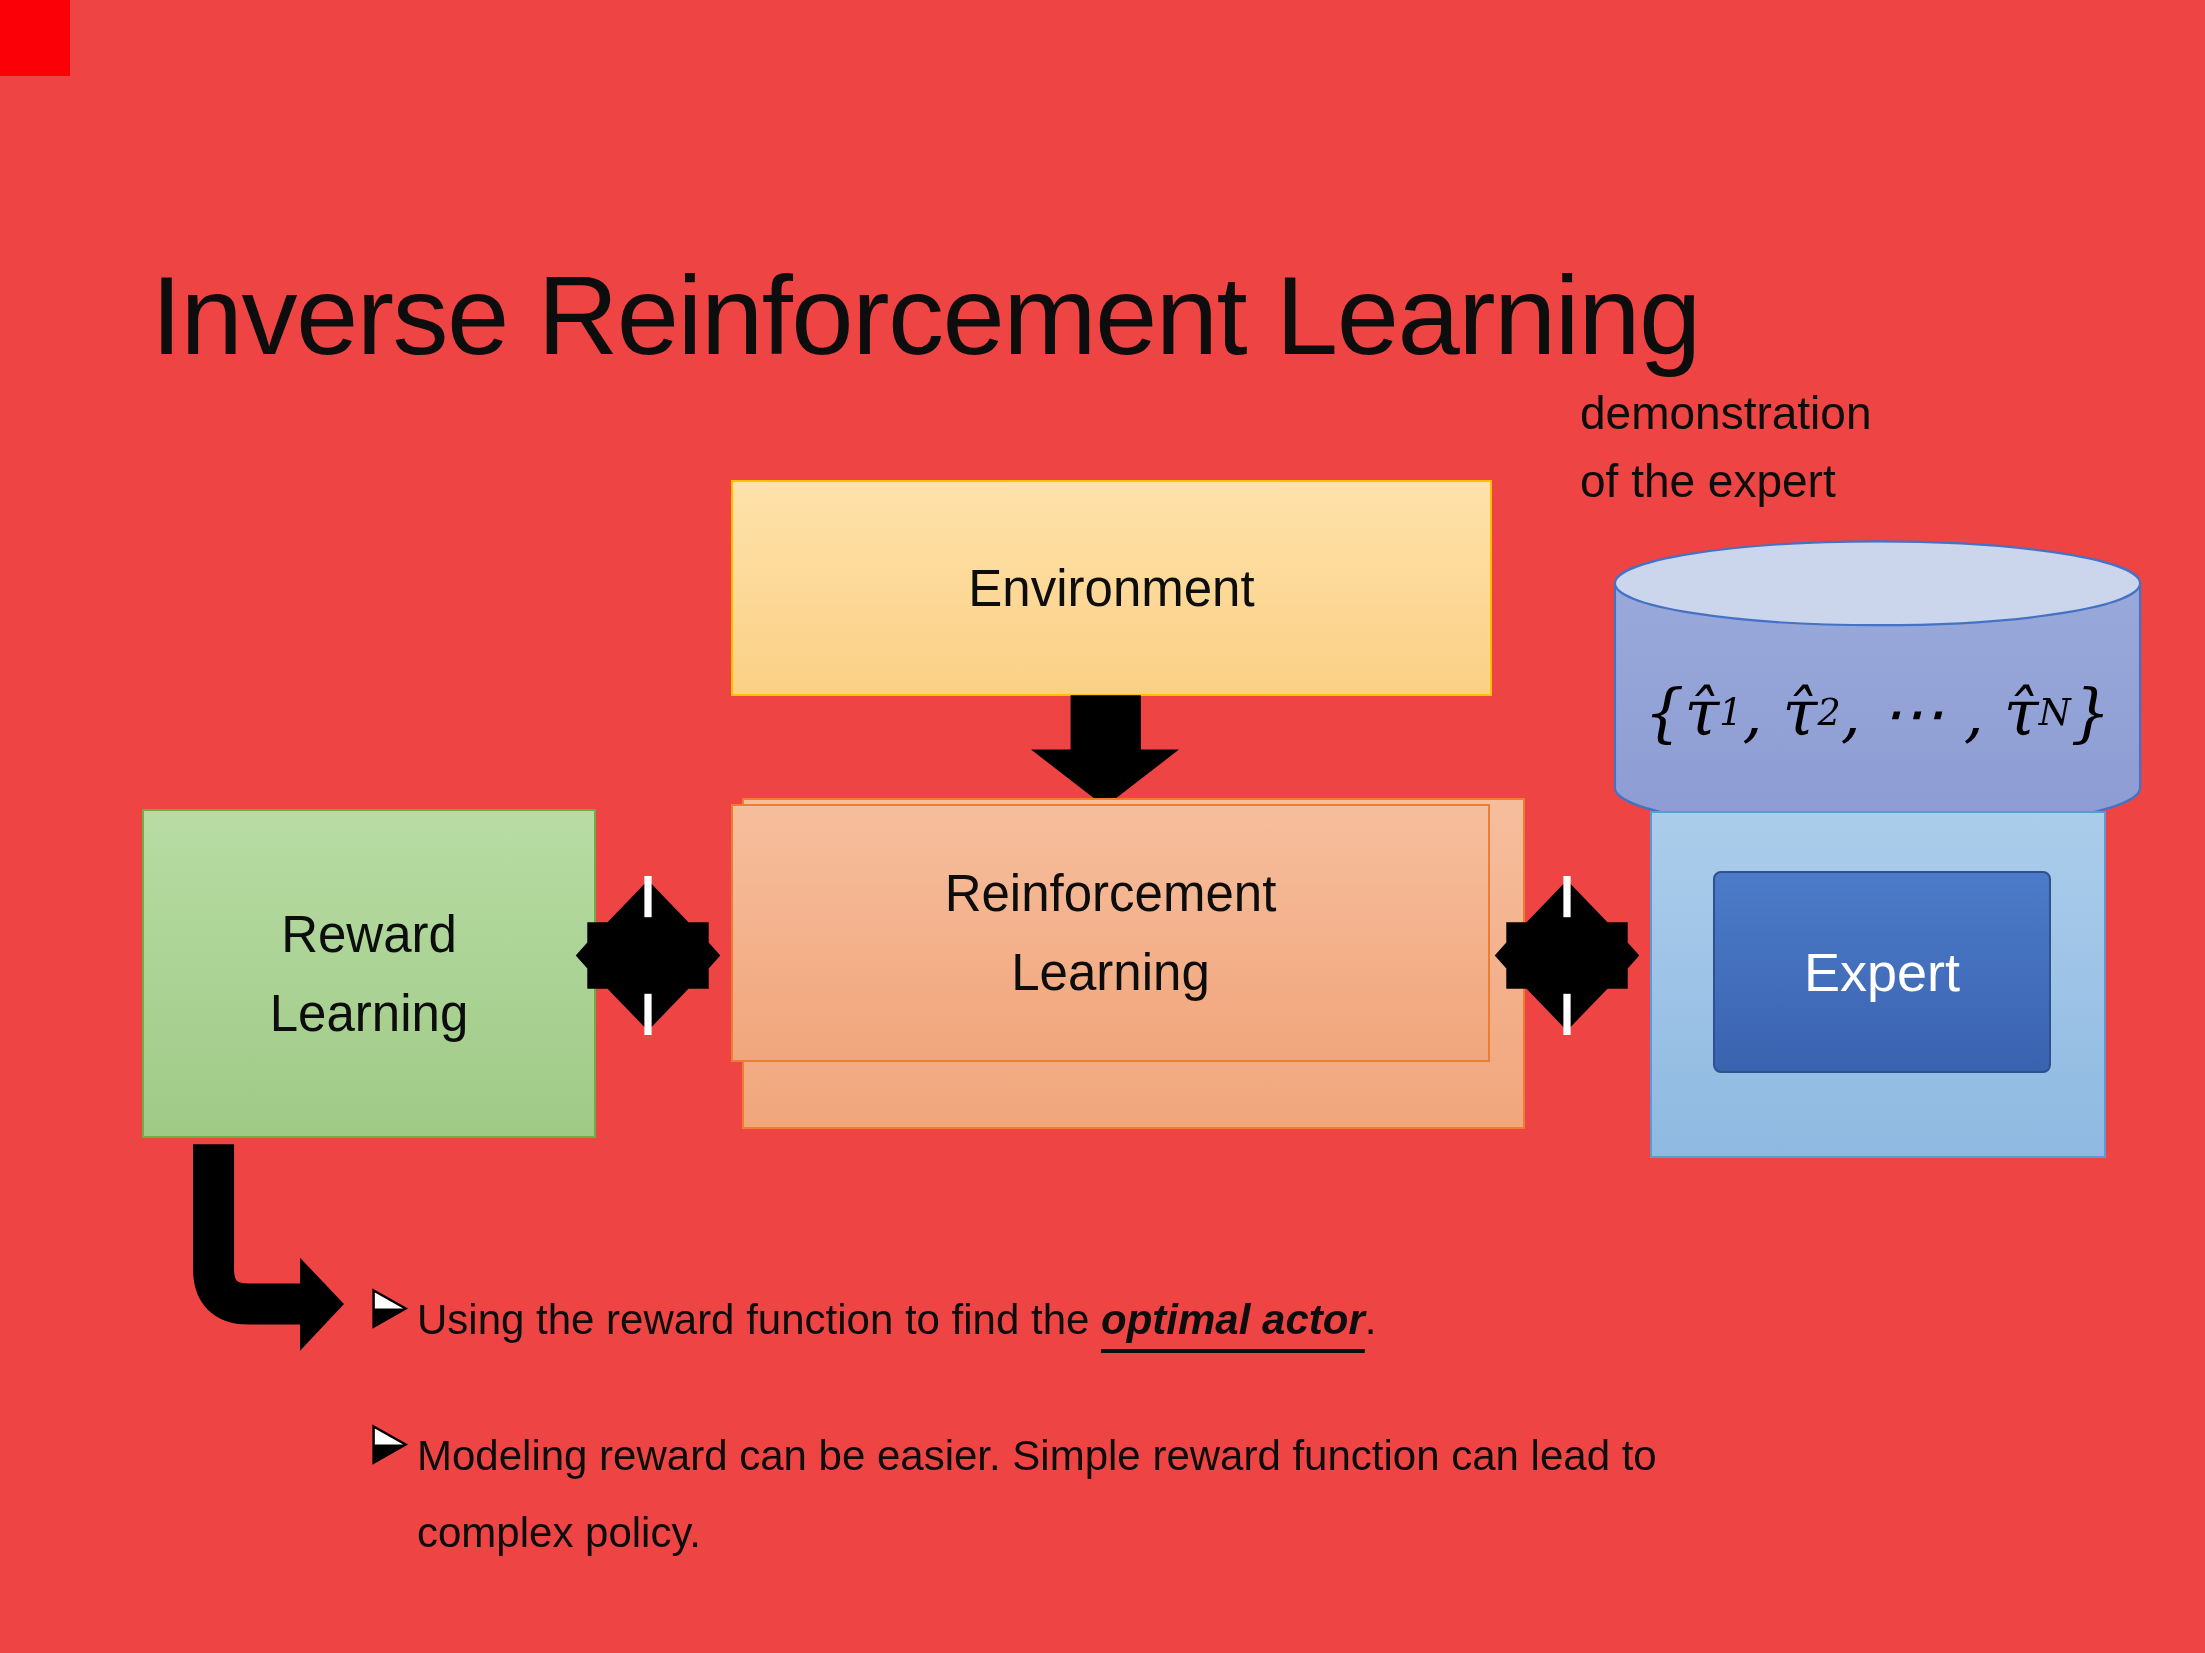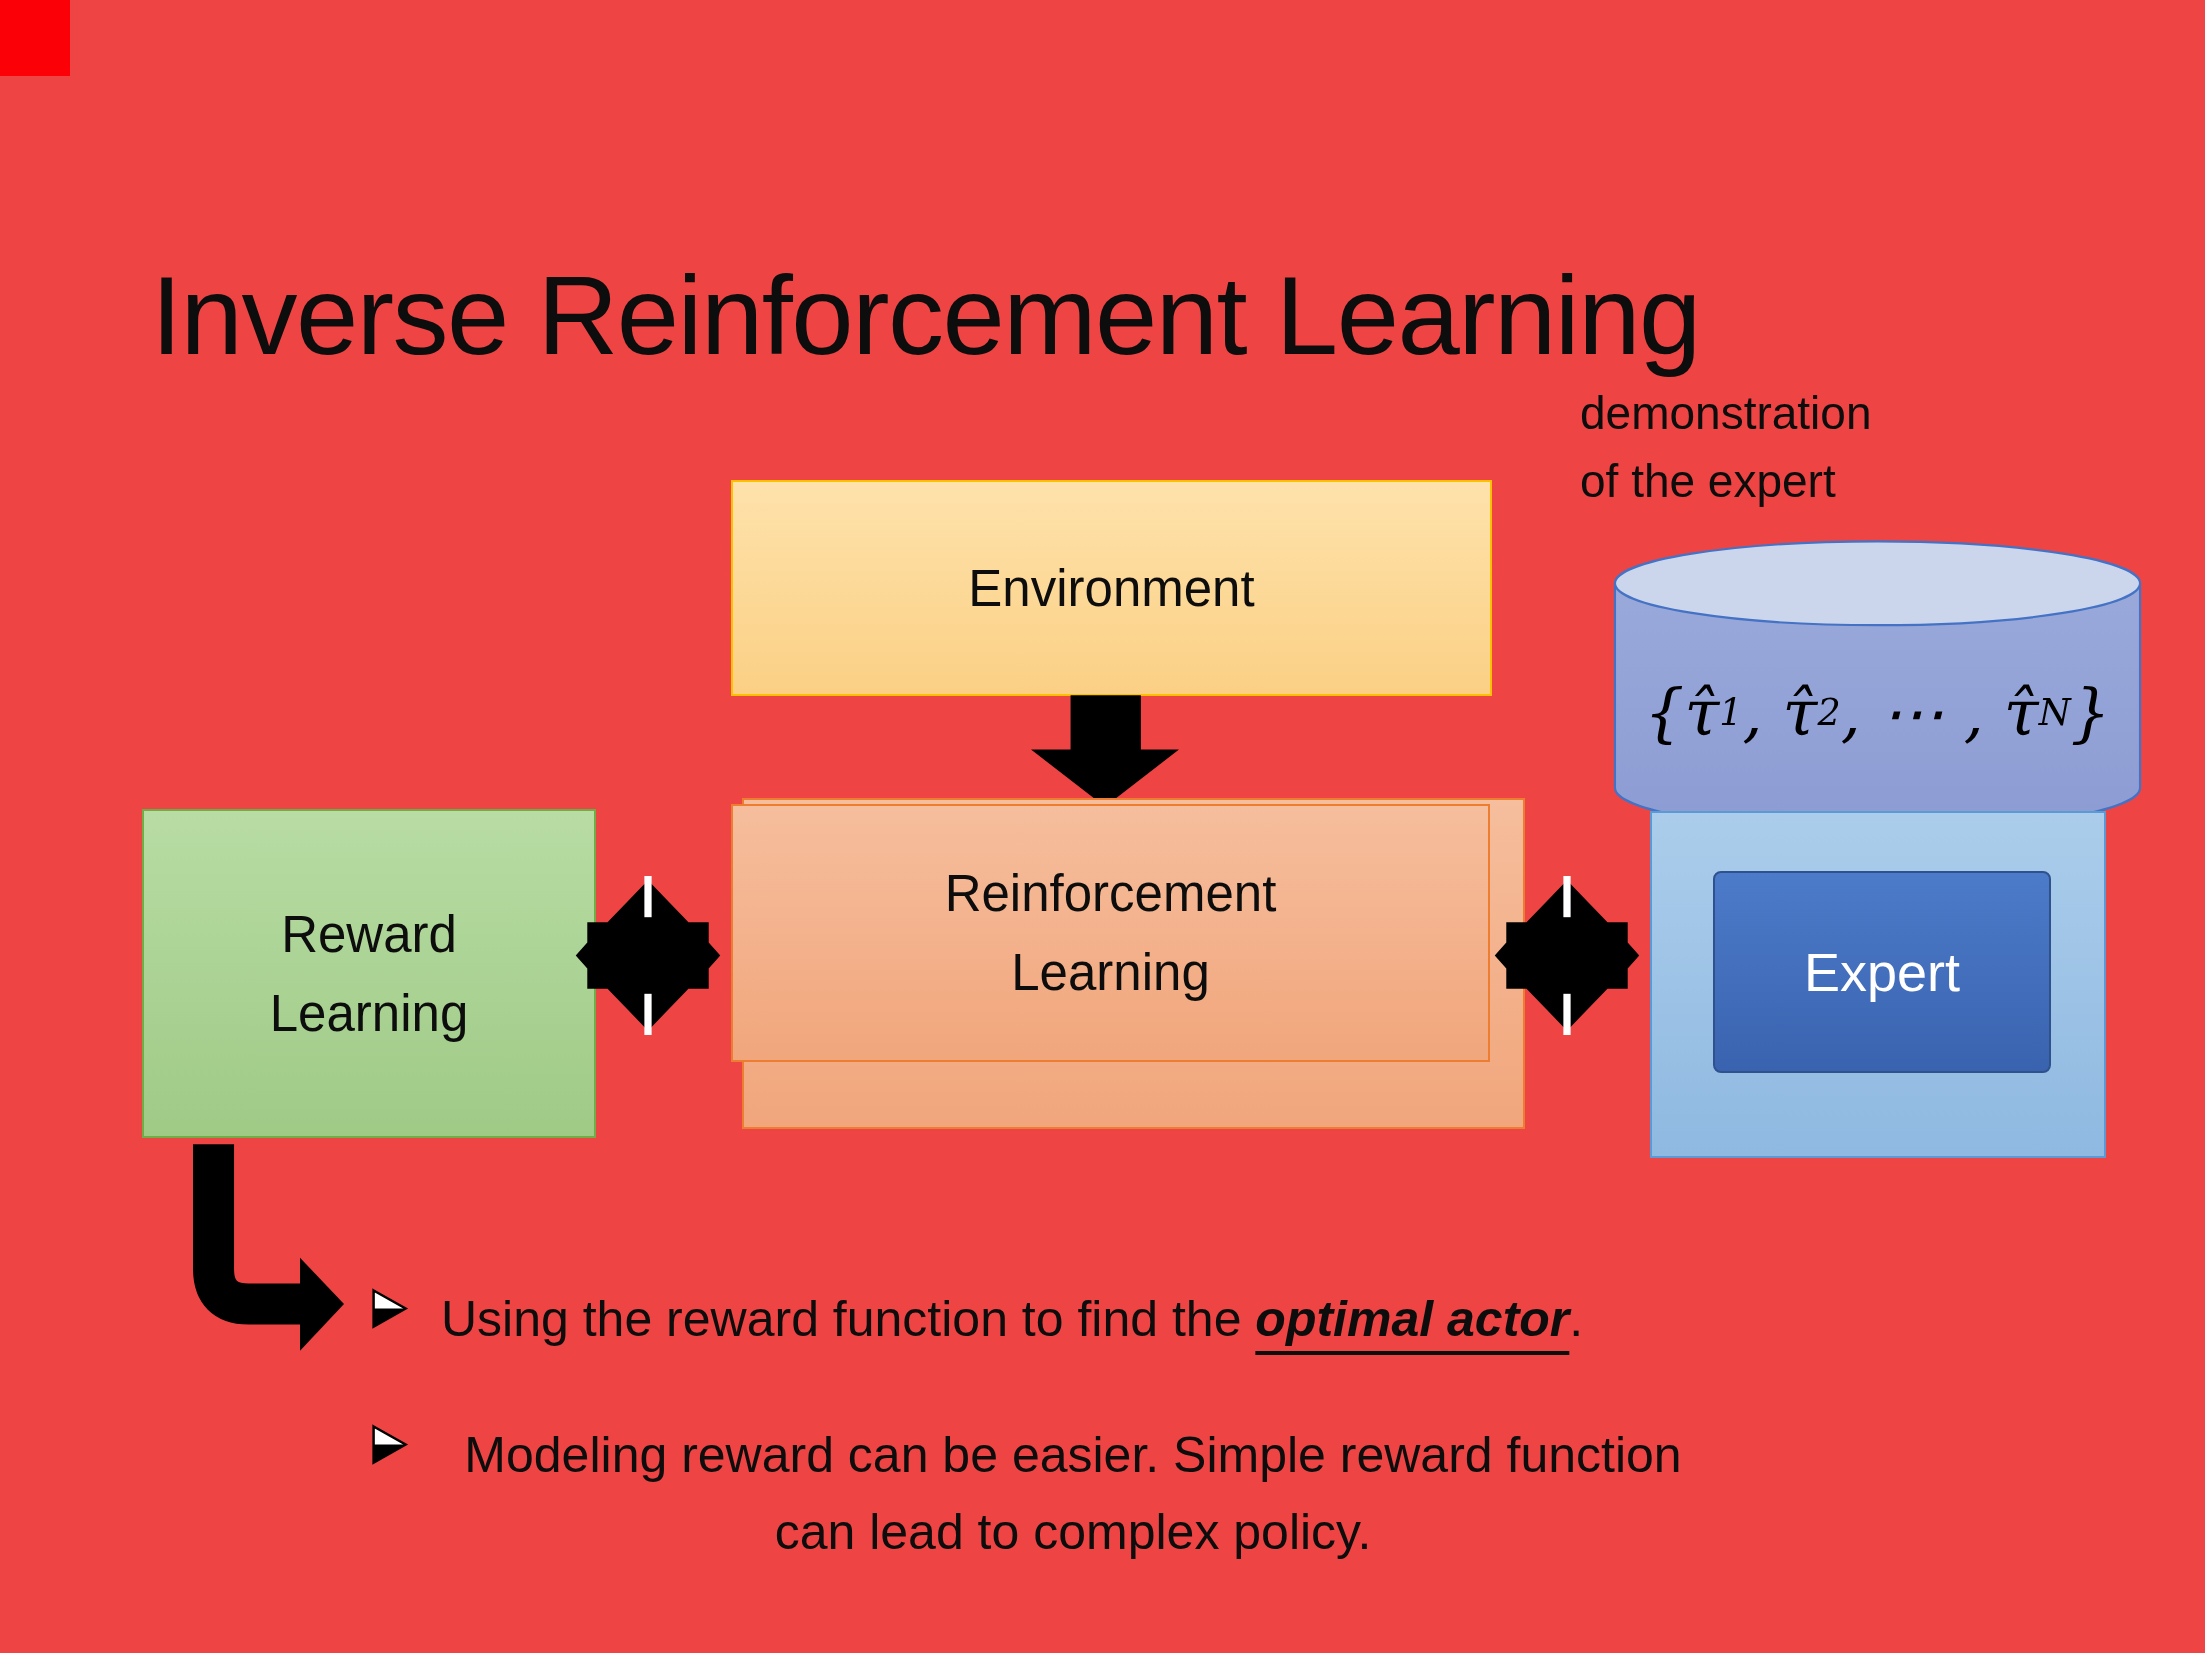--- a/index.html
+++ b/index.html
@@ -63,21 +63,21 @@
   .arrow-svg{position:absolute;}
   .arrow-fill{fill:var(--arrow-color,#000);}
   .cyl-body-stop-a{stop-color:var(--cylinder-fill-top);}
   .cyl-body-stop-b{stop-color:var(--cylinder-fill-bottom);}
   .cyl-outline{stroke:var(--cylinder-border);stroke-width:3px;}
   .cyl-lid{fill:var(--cylinder-lid-fill);}
   .bullet-row{position:absolute;display:flex;align-items:flex-start;}
   .bullet-row-1{left:371px;top:1281px;}
   .bullet-row-2{left:371px;top:1417px;}
   .bullet-glyph{flex:0 0 auto;margin-top:7.4px;}
-  .bullet-text{margin-left:32px;font-size:50px;line-height:77px;text-align:center;}
+  .bullet-text{margin-left:8px;font-size:42px;line-height:77px;}
   .bullet-text-wrap{width:1264px;}
   .bullet-em{
     font-weight:bold;font-style:italic;
     text-decoration:underline;text-decoration-thickness:3.7px;text-underline-offset:14.7px;
   }
 </style>
 </head>
 <body>
 
 <div class="slide">

